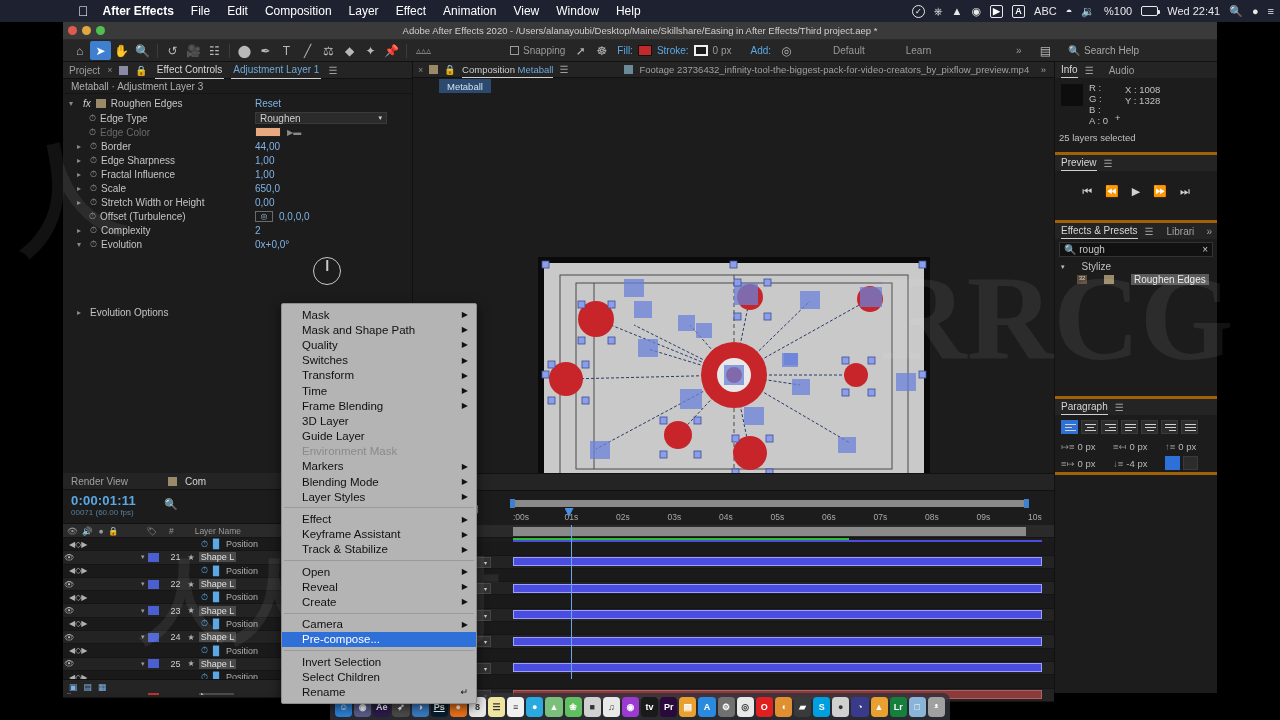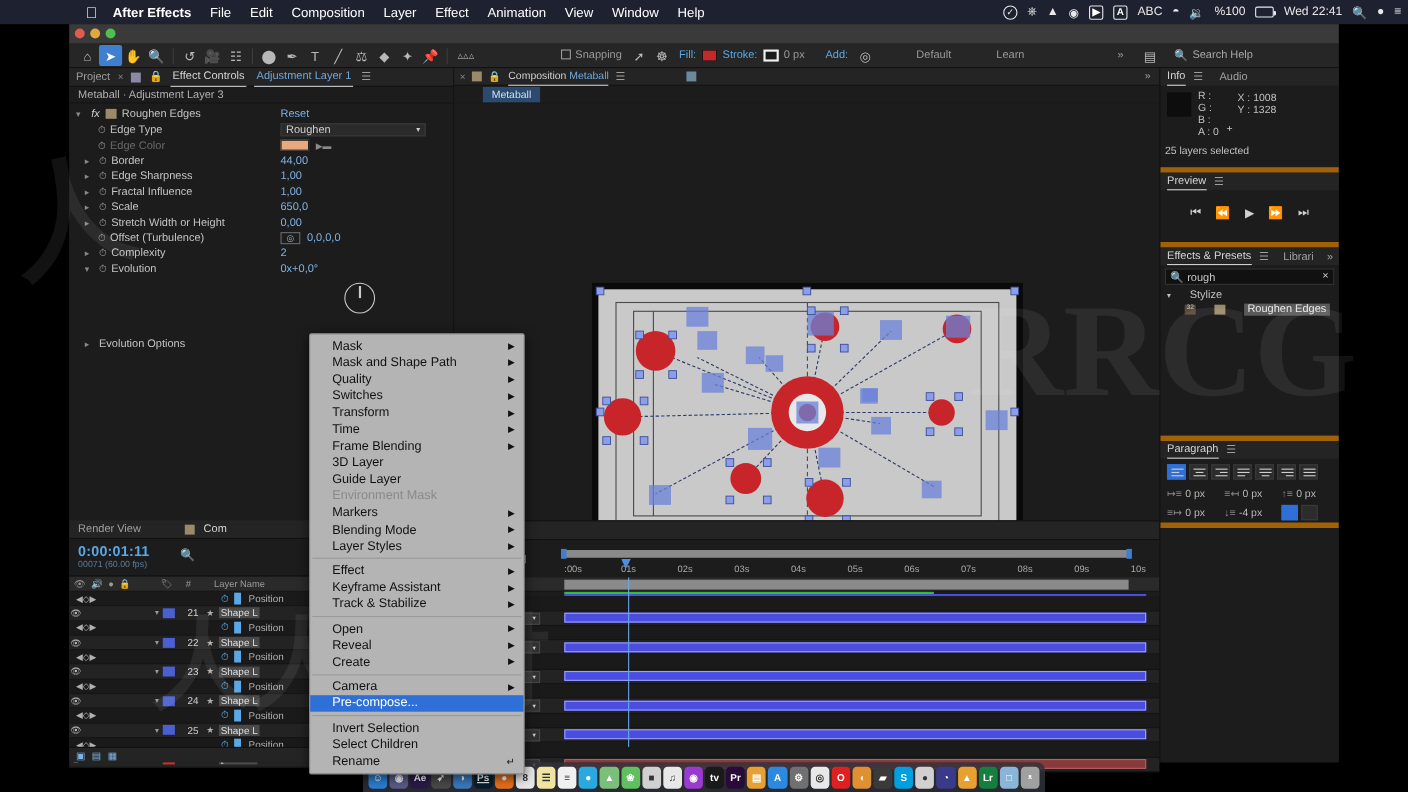--- a/index.html
+++ b/index.html
@@ -87,21 +87,21 @@
   .stage { position:absolute; left:0; right:0; top:32px; bottom:38px; background:#1c1c1c;
            display:flex; align-items:center; justify-content:center;}
   .vbar { position:absolute; left:0; right:0; bottom:0; height:20px; background:#262626;
           border-top:1px solid #111; display:flex; align-items:center; gap:6px; padding-left:8px;
           font-size:9.5px; color:#b4b4b4;}
   .vbar .ic { font-size:10px; color:#b4b4b4;}
   .mini { height:13px; background:#2b2b2b; border:1px solid #3a3a3a; display:flex; align-items:center;
           padding:0 4px; gap:10px; font-size:9.5px; color:#cfcfcf;}
 
   
-  .rsec { border-bottom:5px solid #a16207; }
+  .rsec { border-bottom:3px solid #a16207; }
   .rhdr { height:16px; background:#242424; display:flex; align-items:center; padding-left:6px;
           font-size:10px; color:#a0a0a0; gap:7px;}
   .rhdr .act { color:#d6d6d6; border-bottom:1.5px solid #d0d0d0; height:16px; display:flex; align-items:center;}
   .infobody{ padding:4px 6px; font-size:9.5px; color:#c0c0c0; position:relative; height:74px;}
   .infosw { position:absolute; left:6px; top:6px; width:22px; height:22px; background:#0d0d0d;}
   .srch { height:15px; margin:3px 4px; background:#111; border:1px solid #333; display:flex;
           align-items:center; padding:0 4px; font-size:10px; color:#c6c6c6; justify-content:space-between;}
   .fxrow { font-size:10px; color:#c0c0c0; padding:1px 6px; display:flex; align-items:center; gap:17px;}
   .fxsel { background:#5a5a5a; color:#eaeaea; padding:0 3px;}
   .pgbtns { display:flex; gap:3px; padding:5px 6px; }
@@ -171,20 +171,21 @@
     <span class="sysicon">≡</span>
   </div>
 </div>
 
 <div class="aewin">
 
   <div class="titlebar">
     <span class="tl-dot" style="background:#e05a4f"></span>
     <span class="tl-dot" style="background:#e0a93f"></span>
     <span class="tl-dot" style="background:#4fc04f"></span>
+    <span class="tl-title">Adobe After Effects 2020 - /Users/alanayoubi/Desktop/Maine/Skillshare/Easing in After Effects/Third project.aep *</span>
   </div>
 
   <div class="tools">
     <span class="tool">⌂</span>
     <span class="tool sel">➤</span>
     <span class="tool">✋</span>
     <span class="tool">🔍</span>
     <span class="tsep"></span>
     <span class="tool">↺</span>
     <span class="tool">🎥</span>
@@ -467,20 +468,23 @@
     <div class="colC">
       <div class="vtabs">
         <span style="font-size:9px;color:#888">×</span>
         <span style="width:9px;height:9px;background:#9a8a6a;display:inline-block"></span>
         <span>🔒</span>
         <span class="act">
           <span>Composition</span>&nbsp;<span class="blu">Metaball</span>
         </span>
         <span class="hamb">☰</span>
         <span style="width:9px;height:9px;background:#6a8a9a;display:inline-block;margin-left:50px"></span>
+        <span>
+          <span>Footage</span>&nbsp;<span>23736432_infinity-tool-the-biggest-pack-for-video-creators_by_pixflow_preview.mp4</span>
+        </span>
         <span style="position:absolute;right:8px">»</span>
       </div>
       <div class="vsub">
         <span class="vchip">Metaball</span>
       </div>
 
       <div class="stage">
         <svg width="392" height="236" viewBox="0 0 392 236">
           <rect x="0" y="0" width="392" height="236" fill="#0a0a0a"></rect>
           <rect x="6" y="6" width="380" height="224" fill="#c9c9c9"></rect>

